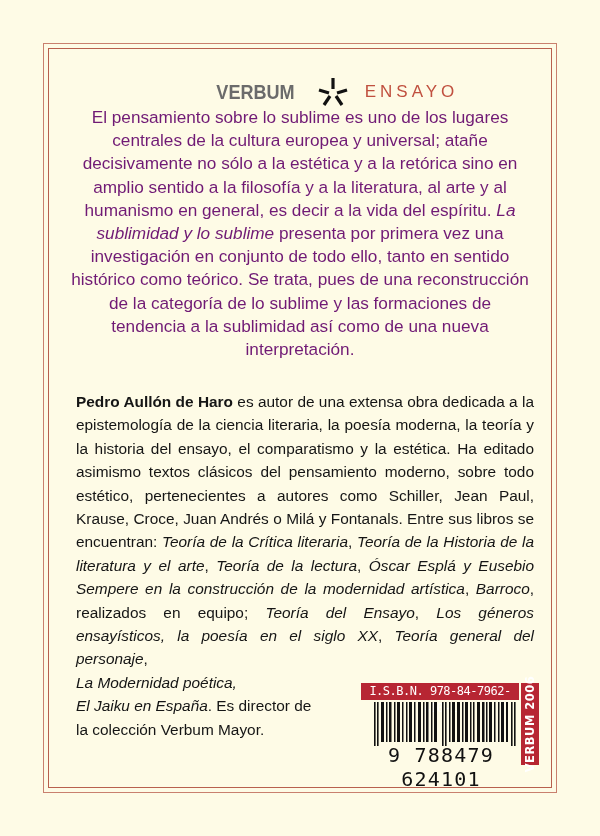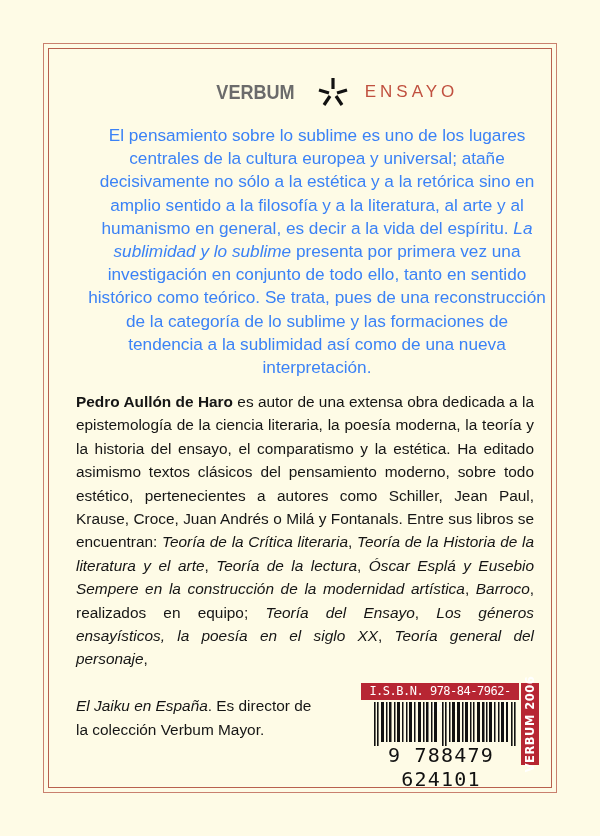--- a/index.html
+++ b/index.html
@@ -22,22 +22,22 @@
   .logo-verbum {
     font-family:"Liberation Sans", sans-serif; font-weight:bold; font-size:21px;
     color:#6b6b6b; letter-spacing:0px; transform:scaleX(0.86); display:inline-block;
   }
   .logo-star { width:32px; height:32px; display:inline-block; }
   .logo-ensayo {
     font-family:"Liberation Sans", sans-serif; font-size:17px; color:#c0503f;
     letter-spacing:4px;
   }
   .synopsis {
-    position:absolute; top:124px; left:70px; width:460px;
-    text-align:center; font-size:17.2px; line-height:23.2px; color:#3b82f6;margin-left:17px;
+    position:absolute; top:106px; left:70px; width:460px;
+    text-align:center; font-size:17.2px; line-height:23.2px; color:#701a75;
   }
   .synopsis p { margin:0; }
   .bio {
     position:absolute; top:390px; left:76px; width:458px;
     text-align:justify; font-size:15.4px; line-height:23.4px; color:#151515;
   }
   .bio p { margin:0; }
   .bio b { font-weight:bold; }
   .bio i, .synopsis i { font-style:italic; }
   .bio-tail { width:236px; text-align:left; }
@@ -93,21 +93,21 @@
     <span>El pensamiento sobre lo sublime es uno de los lugares centrales de la cultura europea y universal; atañe decisivamente no sólo a la estética y a la retórica sino en amplio sentido a la filosofía y a la literatura, al arte y al humanismo en general, es decir a la vida del espíritu.</span>
     <i>La sublimidad y lo sublime</i><span> presenta por primera vez una investigación en conjunto de todo ello, tanto en sentido histórico como teórico. Se trata, pues de una reconstrucción de la categoría de lo sublime y las formaciones de tendencia a la sublimidad así como de una nueva interpretación.</span>
   </p>
 </div>
 
 <div class="bio">
   <p>
     <b>Pedro Aullón de Haro</b><span> es autor de una extensa obra dedicada a la epistemología de la ciencia literaria, la poesía moderna, la teoría y la historia del ensayo, el comparatismo y la estética. Ha editado asimismo textos clásicos del pensamiento moderno, sobre todo estético, pertenecientes a autores como Schiller, Jean Paul, Krause, Croce, Juan Andrés o Milá y Fontanals. Entre sus libros se encuentran: </span><i>Teoría de la Crítica literaria</i><span>, </span><i>Teoría de la Historia de la literatura y el arte</i><span>, </span><i>Teoría de la lectura</i><span>, </span><i>Óscar Esplá y Eusebio Sempere en la construcción de la modernidad artística</i><span>, </span><i>Barroco</i><span>, realizados en equipo; </span><i>Teoría del Ensayo</i><span>, </span><i>Los géneros ensayísticos, la poesía en el siglo XX</i><span>, </span><i>Teoría general del personaje</i><span>, </span>
   </p>
   <div class="bio-tail">
-    <br>
+    <i>La Modernidad poética,</i><br>
     <i>El Jaiku en España</i><span>. Es director de la colección Verbum Mayor.</span>
   </div>
 </div>
 
 <div class="isbn-block">
   <div class="isbn-label">I.S.B.N. 978-84-7962-410-1</div>
   <svg class="barcode" viewBox="0 0 142 44" preserveAspectRatio="none">
     <g fill="#111">
       <rect x="0" y="0" width="1.6" height="44"></rect>
         <rect x="3" y="0" width="1.6" height="44"></rect>

